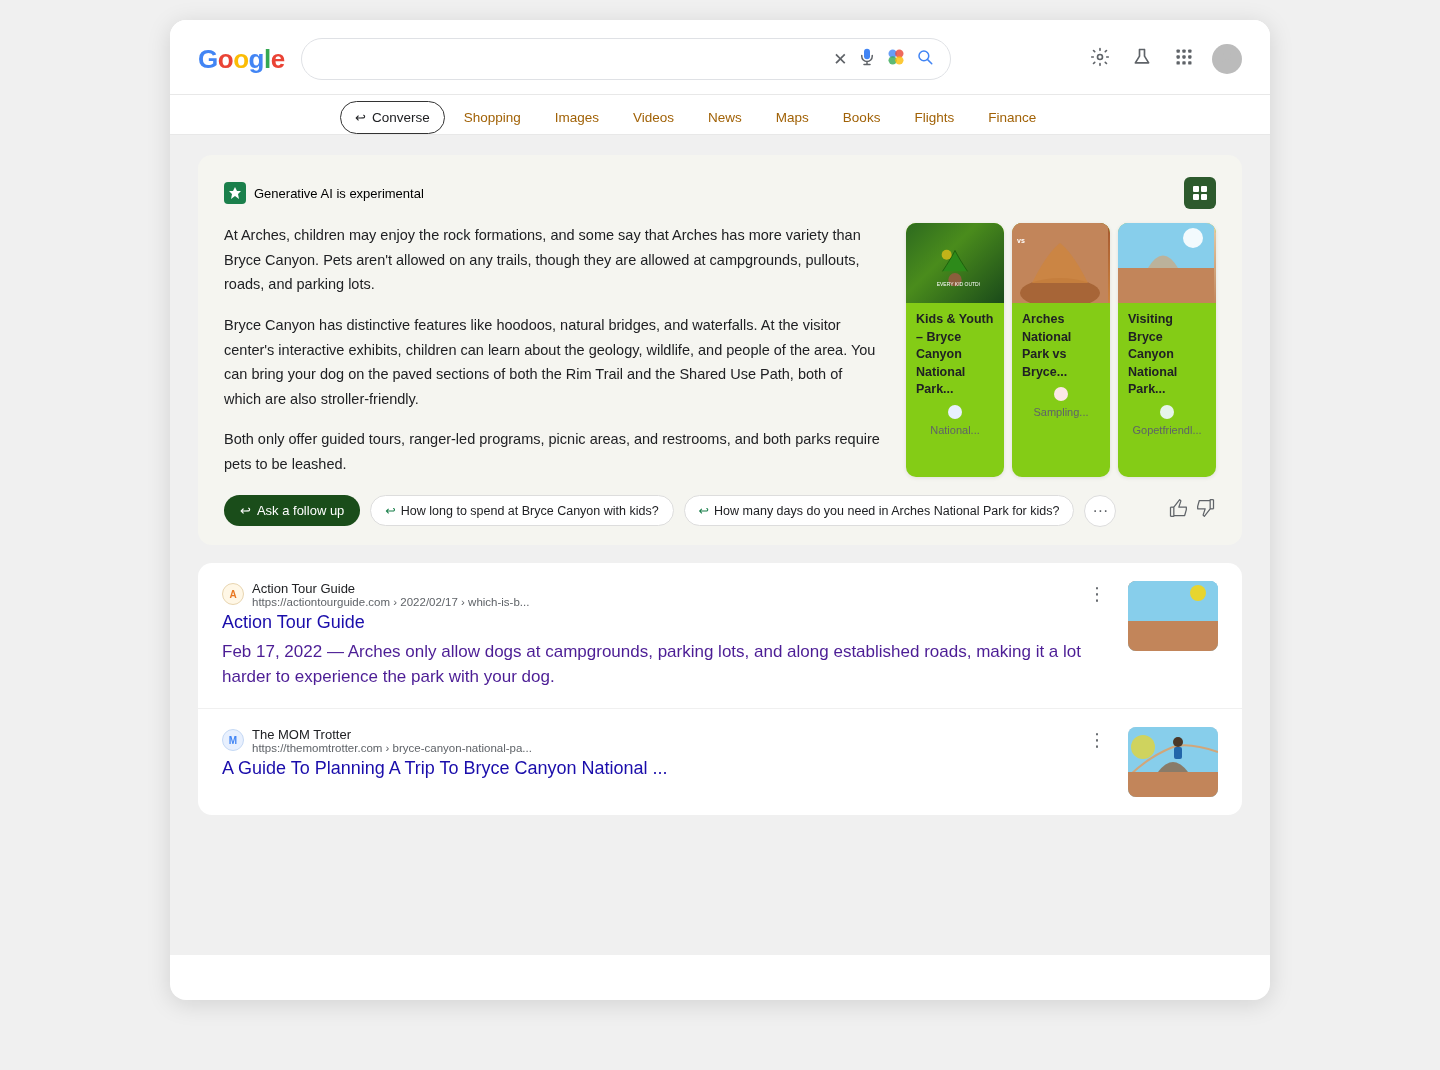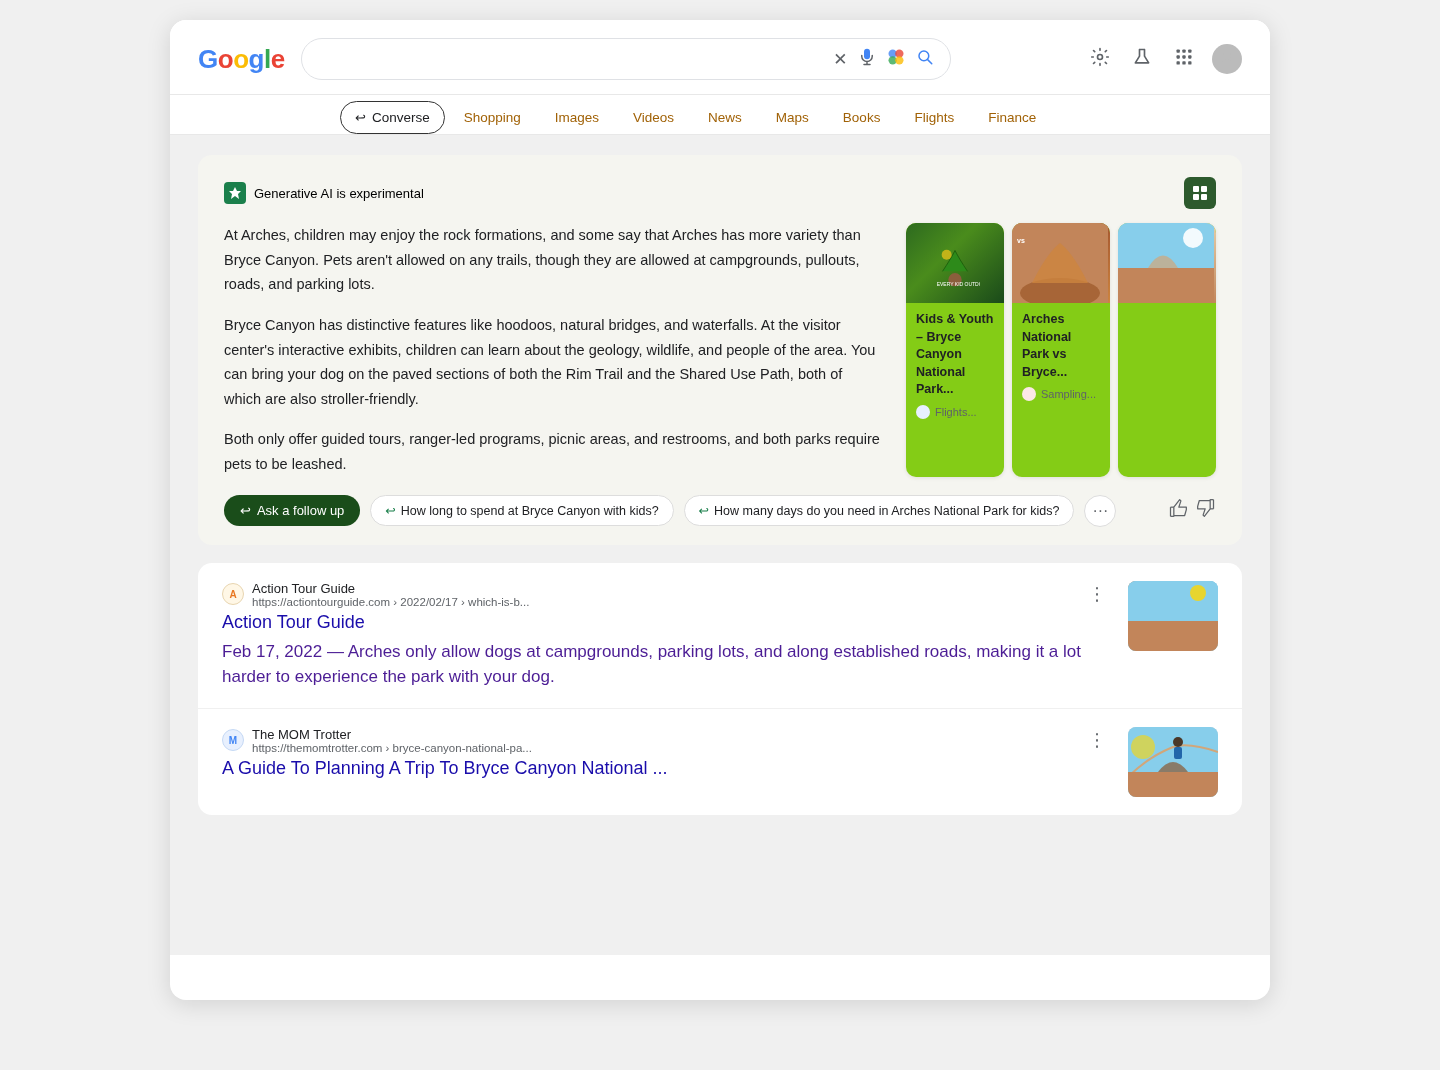--- a/index.html
+++ b/index.html
@@ -194,20 +194,21 @@
       color: #202124;
       margin-bottom: 6px;
       line-height: 1.4;
     }
     .ai-card-source {
       display: flex;
       align-items: center;
       gap: 5px;
       font-size: 11px;
       color: #5f6368;
+      flex-direction: column;
     }
     .ai-card-source-icon {
       width: 14px;
       height: 14px;
       border-radius: 50%;
       background: #e0e0e0;
       display: inline-block;
     }
     
     .ai-followups {
@@ -512,21 +513,21 @@
                 <circle cx="30" cy="50" r="8" fill="#8B5E3C"></circle>
                 <path d="M15 40 Q25 25 30 15 Q35 25 45 40" fill="#2d8a1a" stroke="#1a5a0a" stroke-width="1"></path>
                 <circle cx="20" cy="20" r="6" fill="#f5c518" opacity="0.7"></circle>
                 <text x="8" y="58" font-size="6" fill="white">EVERY KID OUTDOORS</text>
               </svg>
             </div>
             <div class="ai-card-body">
               <div class="ai-card-title">Kids &amp; Youth – Bryce Canyon National Park...</div>
               <div class="ai-card-source">
                 <span class="ai-card-source-icon" style="background:#e8f0fe;"></span>
-                <span>Flights...</span>
+                <span>National...</span>
               </div>
             </div>
           </div>
 
           <div class="ai-card">
             <div class="ai-card-img" style="height:80px;background:linear-gradient(135deg,#c2855a 0%,#a0522d 50%,#cd853f 100%);position:relative;overflow:hidden;">
               <svg width="96" height="80" viewBox="0 0 96 80" style="position:absolute;top:0;left:0;">
                 <rect width="96" height="80" fill="#c2855a"></rect>
                 <ellipse cx="48" cy="70" rx="40" ry="15" fill="#8B4513" opacity="0.5"></ellipse>
                 <path d="M20 60 Q35 30 48 20 Q61 30 76 60" fill="#cd853f" opacity="0.8"></path>
@@ -543,20 +544,27 @@
           </div>
 
           <div class="ai-card">
             <div class="ai-card-img" style="height:80px;background:linear-gradient(135deg,#87CEEB 0%,#e8d5b0 50%,#c2855a 100%);position:relative;overflow:hidden;">
               <svg width="96" height="80" viewBox="0 0 96 80" style="position:absolute;top:0;left:0;">
                 <rect width="96" height="80" fill="#87CEEB"></rect>
                 <rect x="0" y="45" width="96" height="35" fill="#c2855a"></rect>
                 <circle cx="75" cy="15" r="10" fill="#fff" opacity="0.9"></circle>
                 <path d="M30 45 Q45 20 60 45" fill="#d2a679" opacity="0.7"></path>
               </svg>
+            </div>
+            <div class="ai-card-body">
+              <div class="ai-card-title">Visiting Bryce Canyon National Park...</div>
+              <div class="ai-card-source">
+                <span class="ai-card-source-icon" style="background:#e6f4ea;"></span>
+                <span>Gopetfriendl...</span>
+              </div>
             </div>
           </div>
         </div>
       </div>
 
       <div class="ai-followups">
         <button class="ai-followup-primary">
           <span>↩</span>
           <span>Ask a follow up</span>
         </button>

